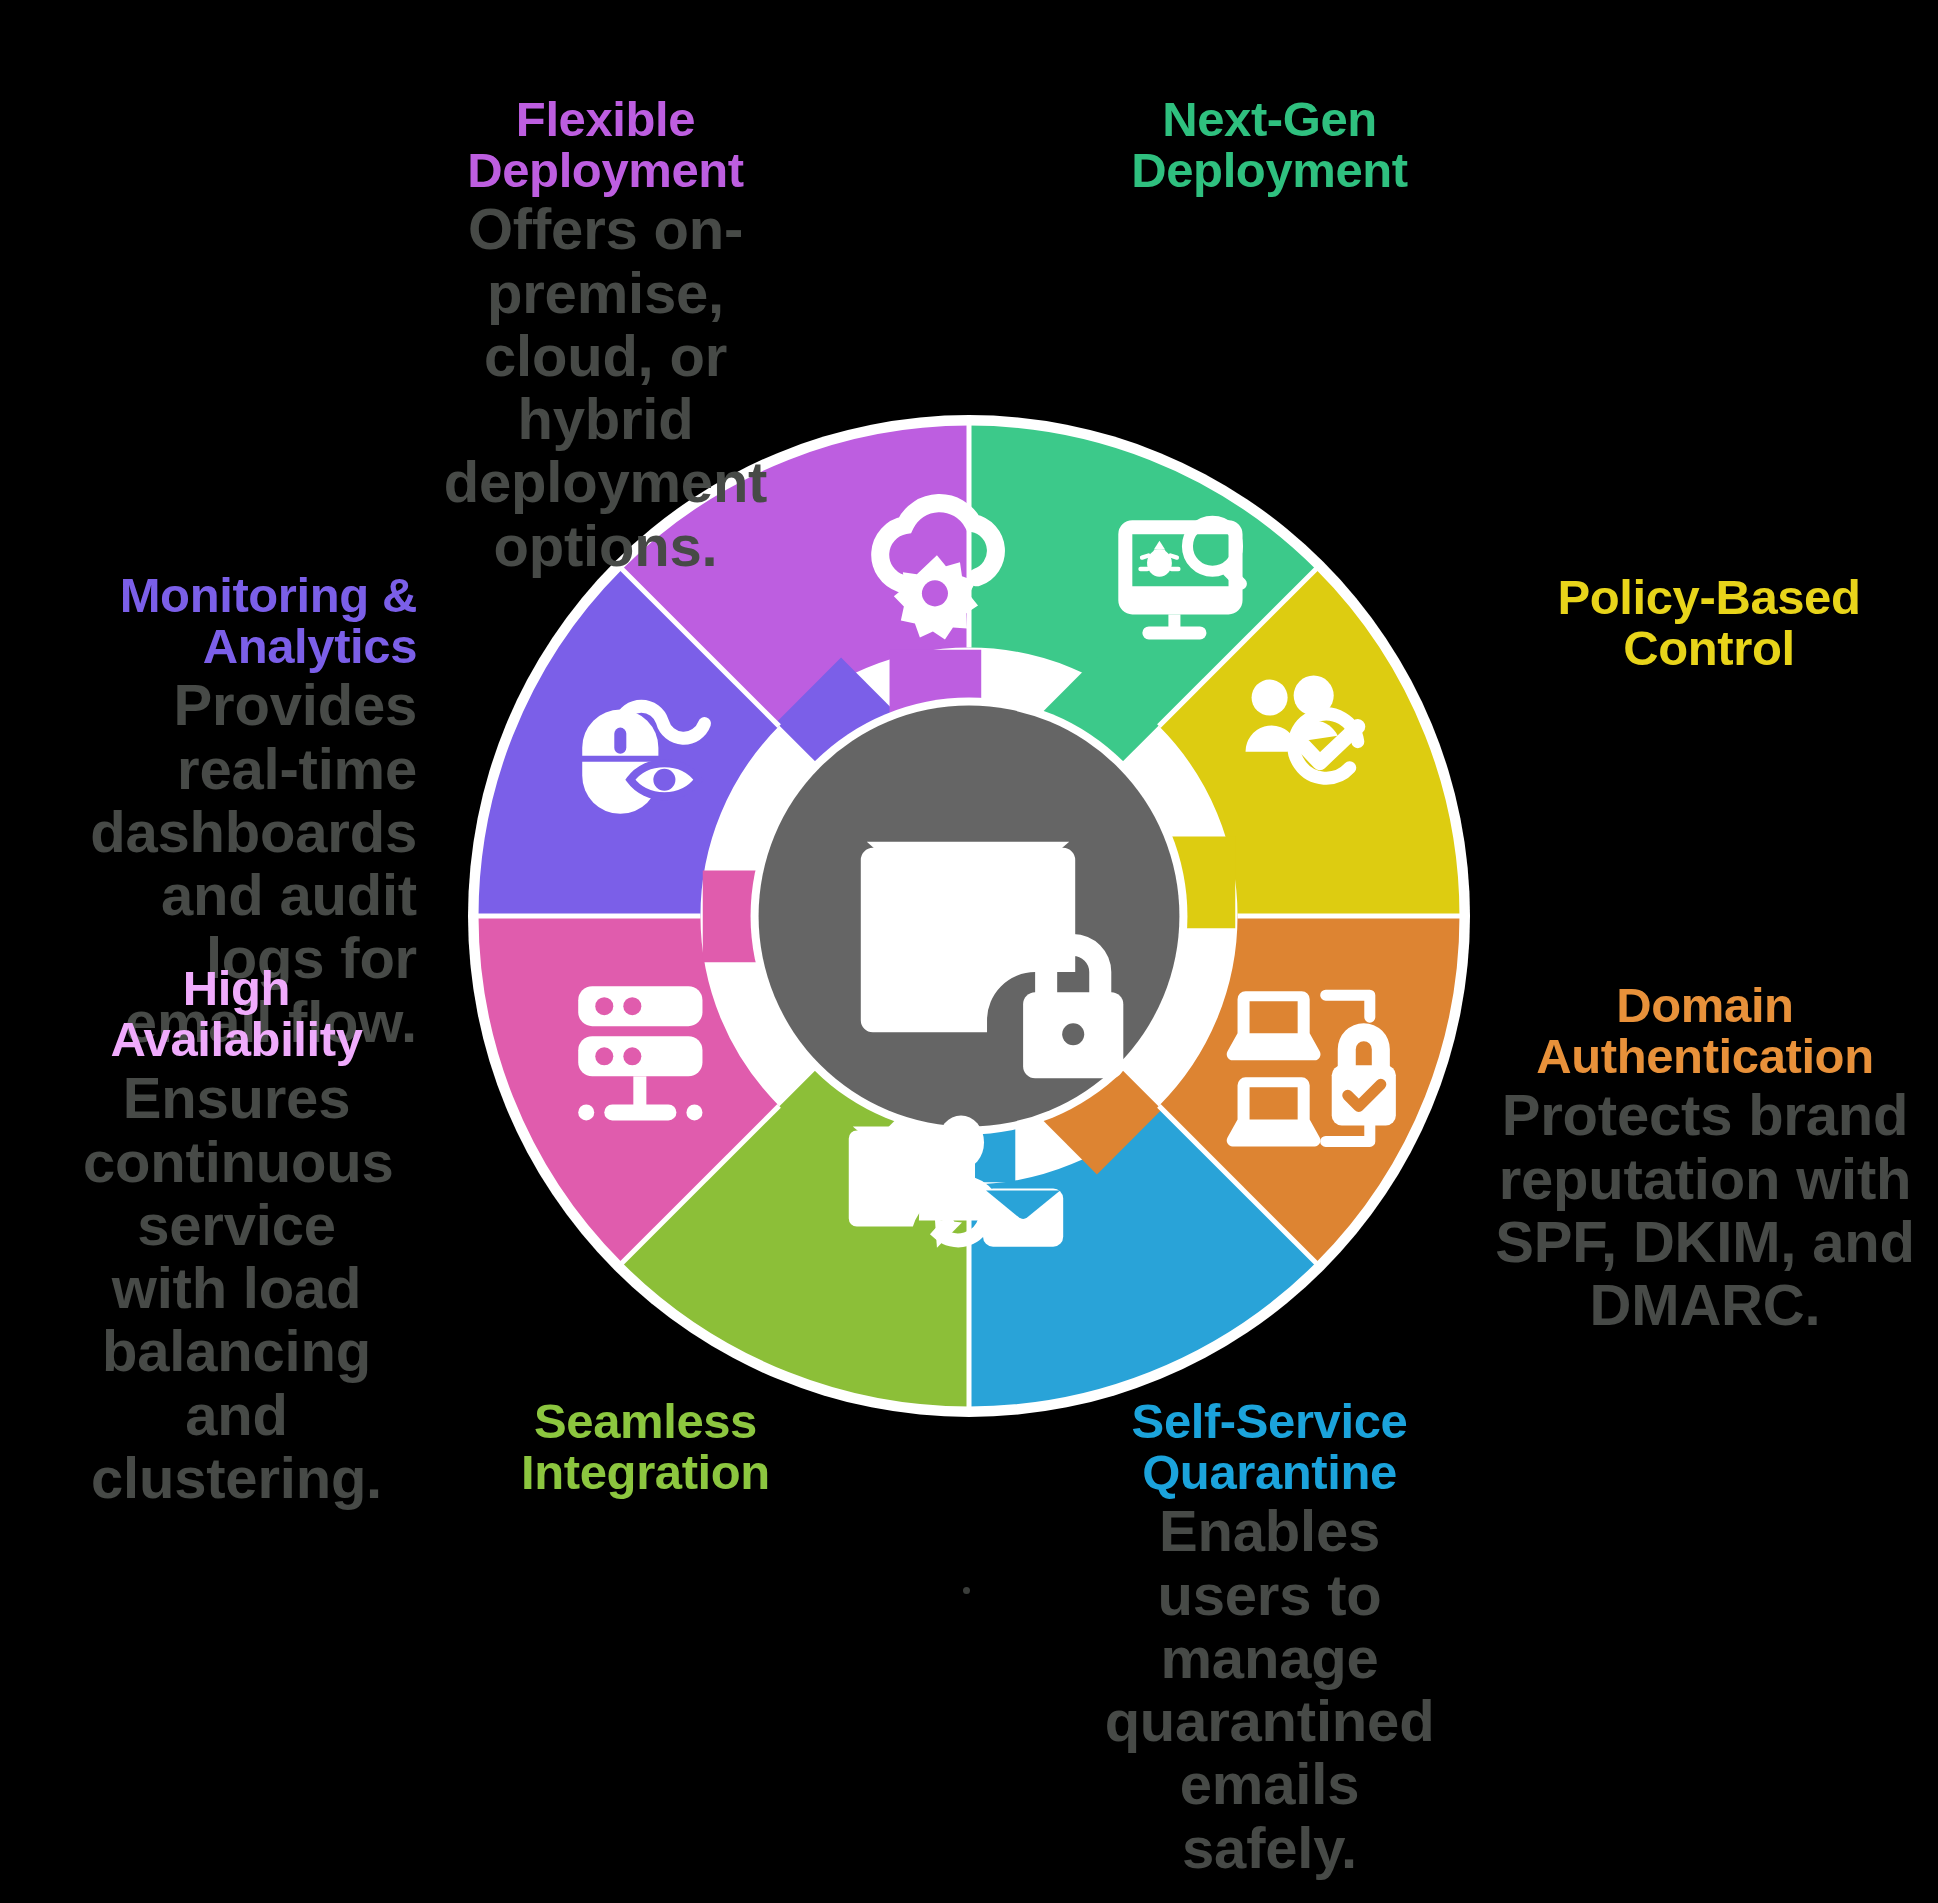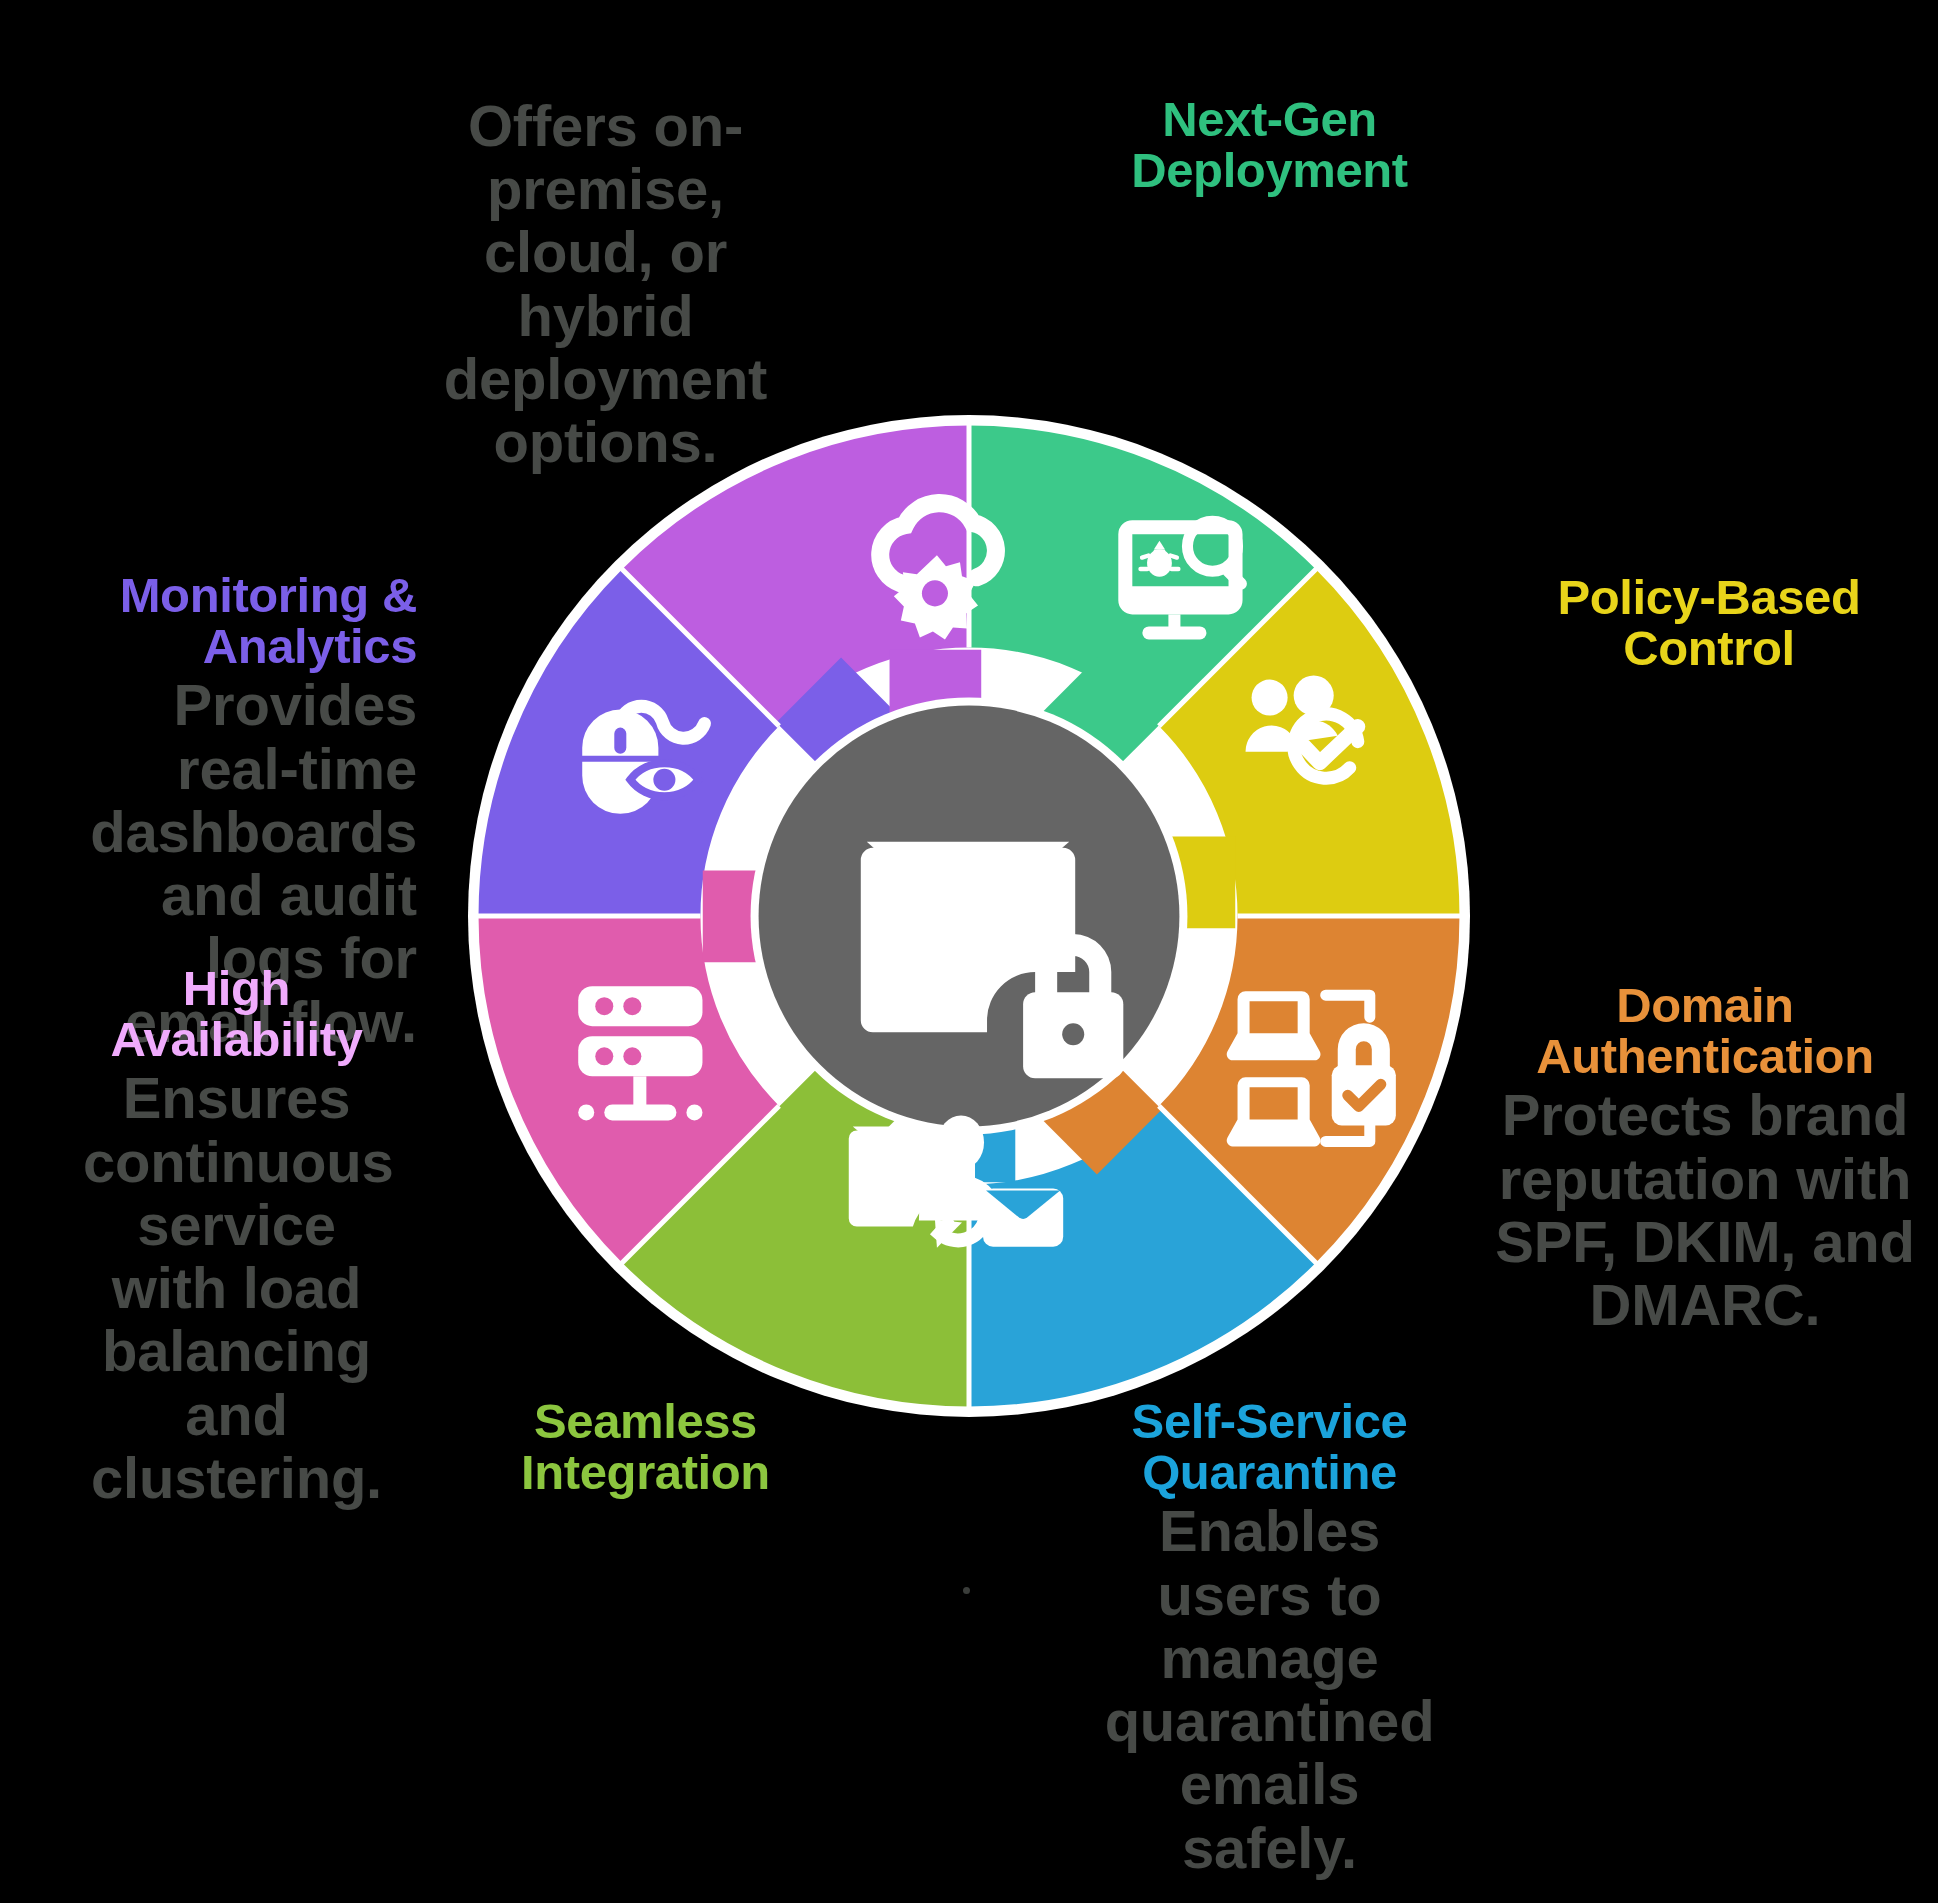--- a/index.html
+++ b/index.html
@@ -265,20 +265,24 @@
 
         <g transform="translate(30,48)">
           <path d="M 40 0 l 9 11 l 14 -4 l 2 14 l 14 5 l -7 13 l 9 11 l -12 8 l 1 15 l -14 -1 l -8 12 l -12 -8 l -13 6 l -5 -14 l -14 -3 l 3 -14 l -10 -10 l 11 -9 l -2 -15 l 14 2 z"></path>
           <circle cx="38" cy="38" r="13" fill="#BD5EE0"></circle>
         </g>
       </g>
     </svg>
   </div>
 
   <div class="callout cal-flex-dep">
+    <div class="c-title" style="color:#BD5EE0">
+      <span>Flexible</span><br>
+      <span>Deployment</span>
+    </div>
     <div class="c-desc">Offers on-premise, cloud, or hybrid deployment options.</div>
   </div>
 
   <div class="callout cal-nextgen">
     <div class="c-title" style="color:#2FC07F">
       <span>Next-Gen</span><br>
       <span>Deployment</span>
     </div>
   </div>
 

